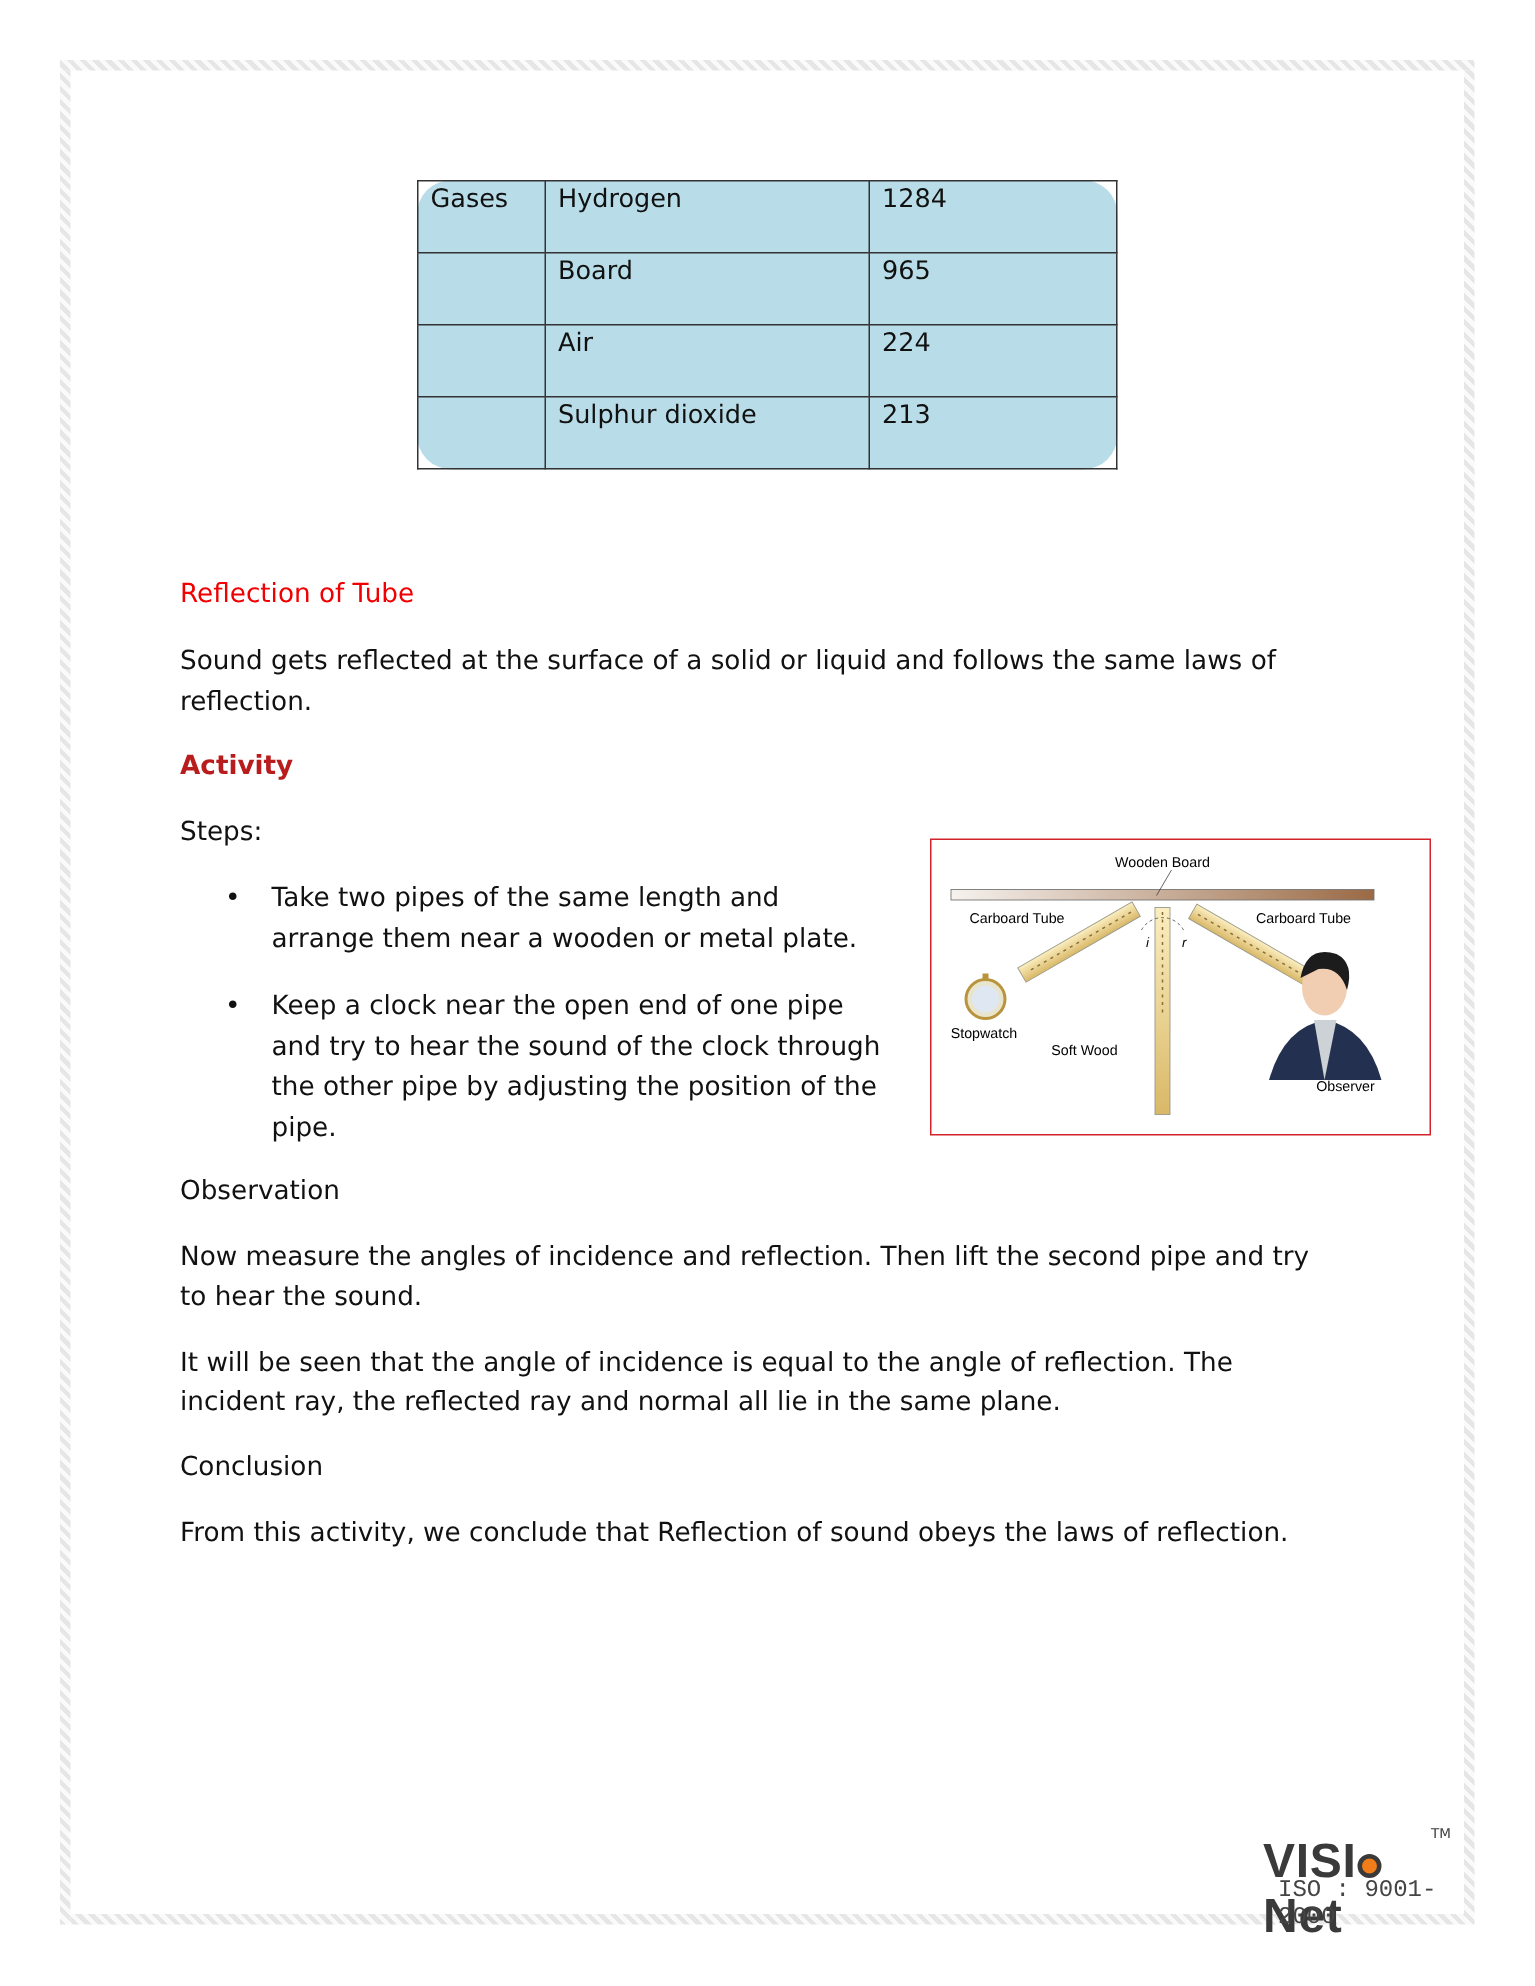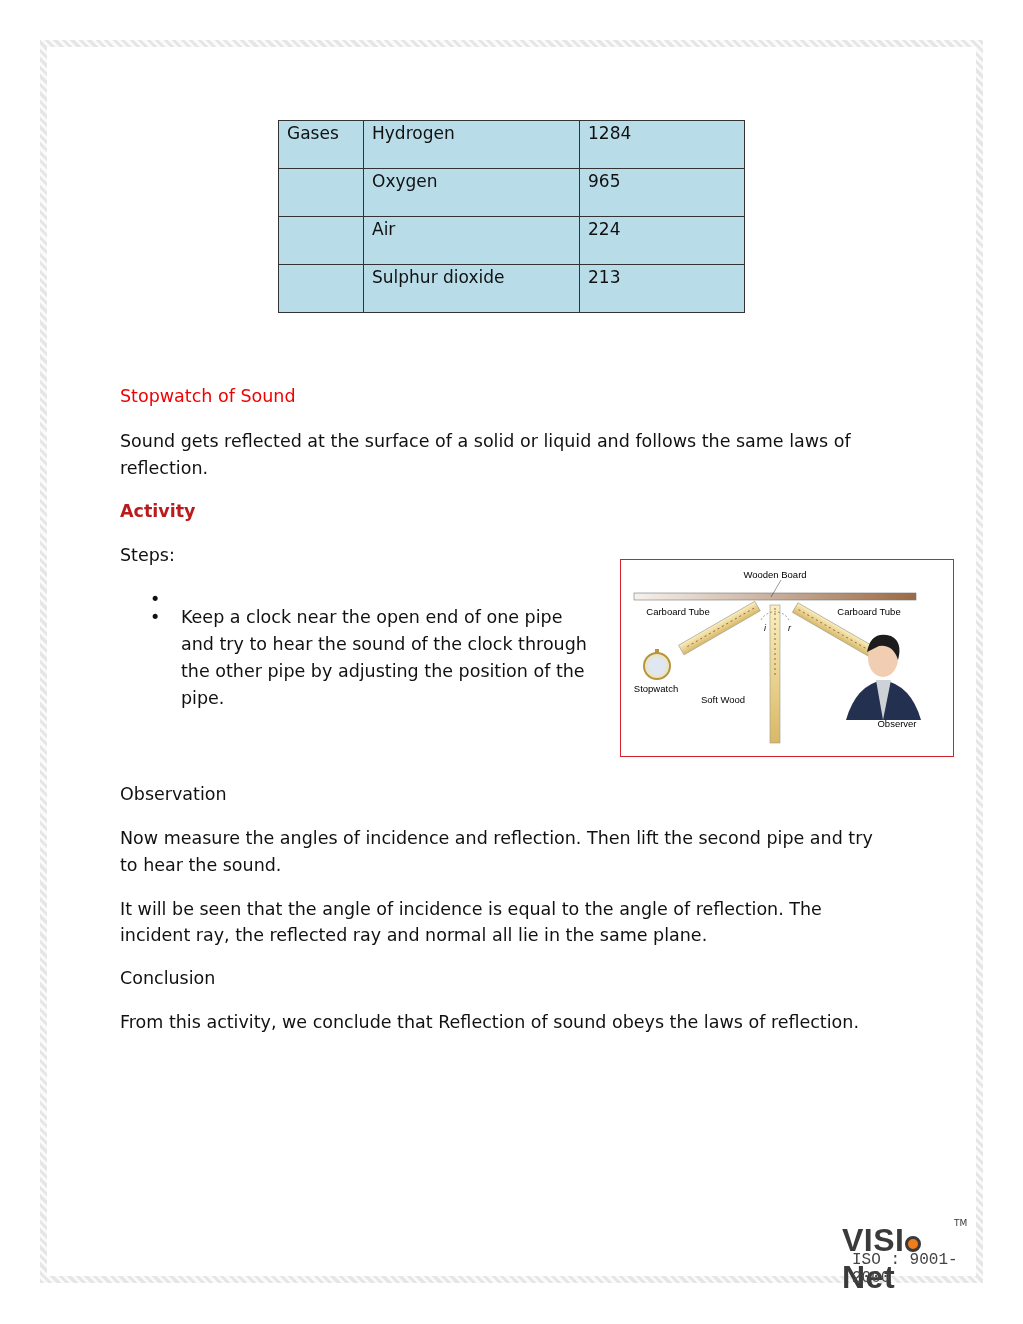--- a/index.html
+++ b/index.html
@@ -1,21 +1,21 @@
 <!DOCTYPE html>
 <html><head>
 <meta charset="utf-8">
 <style>
   html, body { margin:0; padding:0; background:#ffffff; }
   body { width:1023px; height:1324px; position:relative; overflow:hidden;
          font-family:"DejaVu Sans", sans-serif; color:#111; }
   .frame { position:absolute; left:40px; top:40px; width:943px; height:1243px;
            border:7px solid #ececec; box-sizing:border-box;
            border-image: repeating-linear-gradient(45deg,#e6e6e6 0 3px,#fafafa 3px 6px) 7; }
-  table.gas { position:absolute; left:278px; top:120px; border-collapse:collapse; background:#b8dde8; }
+  table.gas { position:absolute; left:278px; top:120px; border-collapse:collapse; background:#b8dde8;border-radius:23px; }
   table.gas td { border:1px solid #333; height:43px; vertical-align:top; padding:2px 8px; font-size:17px; }
   table.gas td.c1 { width:68px; } table.gas td.c2 { width:199px; } table.gas td.c3 { width:148px; }
   .txt { position:absolute; left:120px; font-size:17.5px; line-height:27px; }
   .red { color:#f00000; } .blue { color:#b91c1c;font-weight:bold; }
   ul.steps { position:absolute; left:150px; top:586px; margin:0; padding:0; list-style:none; width:455px; }
   ul.steps li { position:relative; padding-left:31px; font-size:17.5px; line-height:27px; margin-bottom:18px; }
   ul.steps li .dot { position:absolute; left:0; top:0; }
   .fig { position:absolute; left:620px; top:559px; width:334px; height:198px; border:1.5px solid #d2232a; box-sizing:border-box; background:#fff; }
   .logo { position:absolute; left:842px; top:1218px; width:130px; height:50px; }
 </style>
@@ -26,45 +26,47 @@
 
 <table class="gas">
   <tbody>
       <tr>
     <td class="c1">Gases</td>
     <td class="c2">Hydrogen</td>
     <td class="c3">1284</td>
   </tr>
   <tr>
     <td class="c1"></td>
-    <td class="c2">Oxygen</td>
+    <td class="c2">Board</td>
     <td class="c3">965</td>
   </tr>
   <tr>
     <td class="c1"></td>
     <td class="c2">Air</td>
     <td class="c3">224</td>
   </tr>
   <tr>
     <td class="c1"></td>
     <td class="c2">Sulphur dioxide</td>
     <td class="c3">213</td>
   </tr>
 </tbody>
   </table>
 
-<div class="txt red" style="top:383px">Stopwatch of Sound</div>
+<div class="txt red" style="top:383px">Reflection of Tube</div>
 <div class="txt" style="top:428px">Sound gets reflected at the surface of a solid or liquid and follows the same laws of</div>
 <div class="txt" style="top:455px">reflection.</div>
 <div class="txt blue" style="top:498px">Activity</div>
 <div class="txt" style="top:542px">Steps:</div>
 
 <ul class="steps">
   <li>
     <span class="dot">•</span>
+    <div>Take two pipes of the same length and</div>
+    <div>arrange them near a wooden or metal plate.</div>
   </li>
   <li>
     <span class="dot">•</span>
     <div>Keep a clock near the open end of one pipe</div>
     <div>and try to hear the sound of the clock through</div>
     <div>the other pipe by adjusting the position of the</div>
     <div>pipe.</div>
   </li>
 </ul>
 

